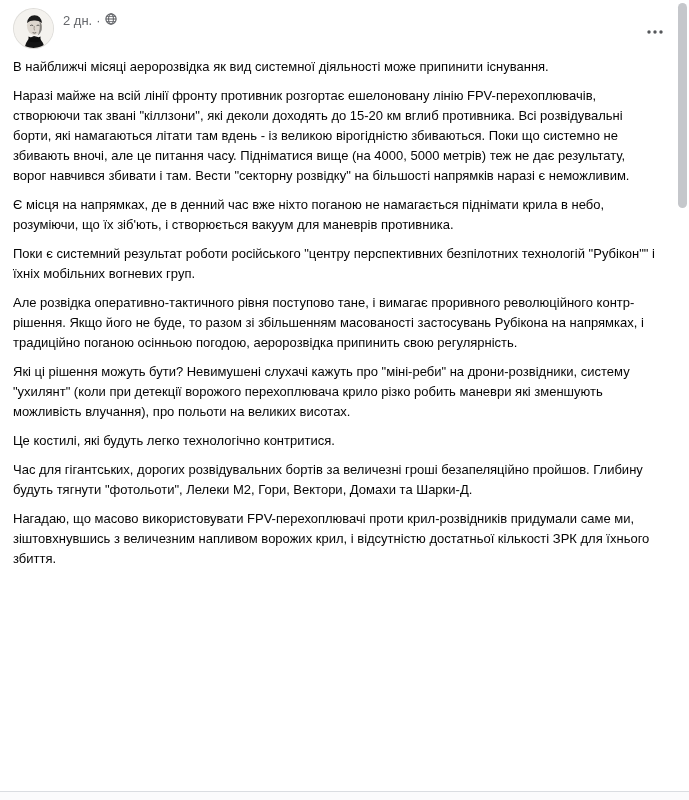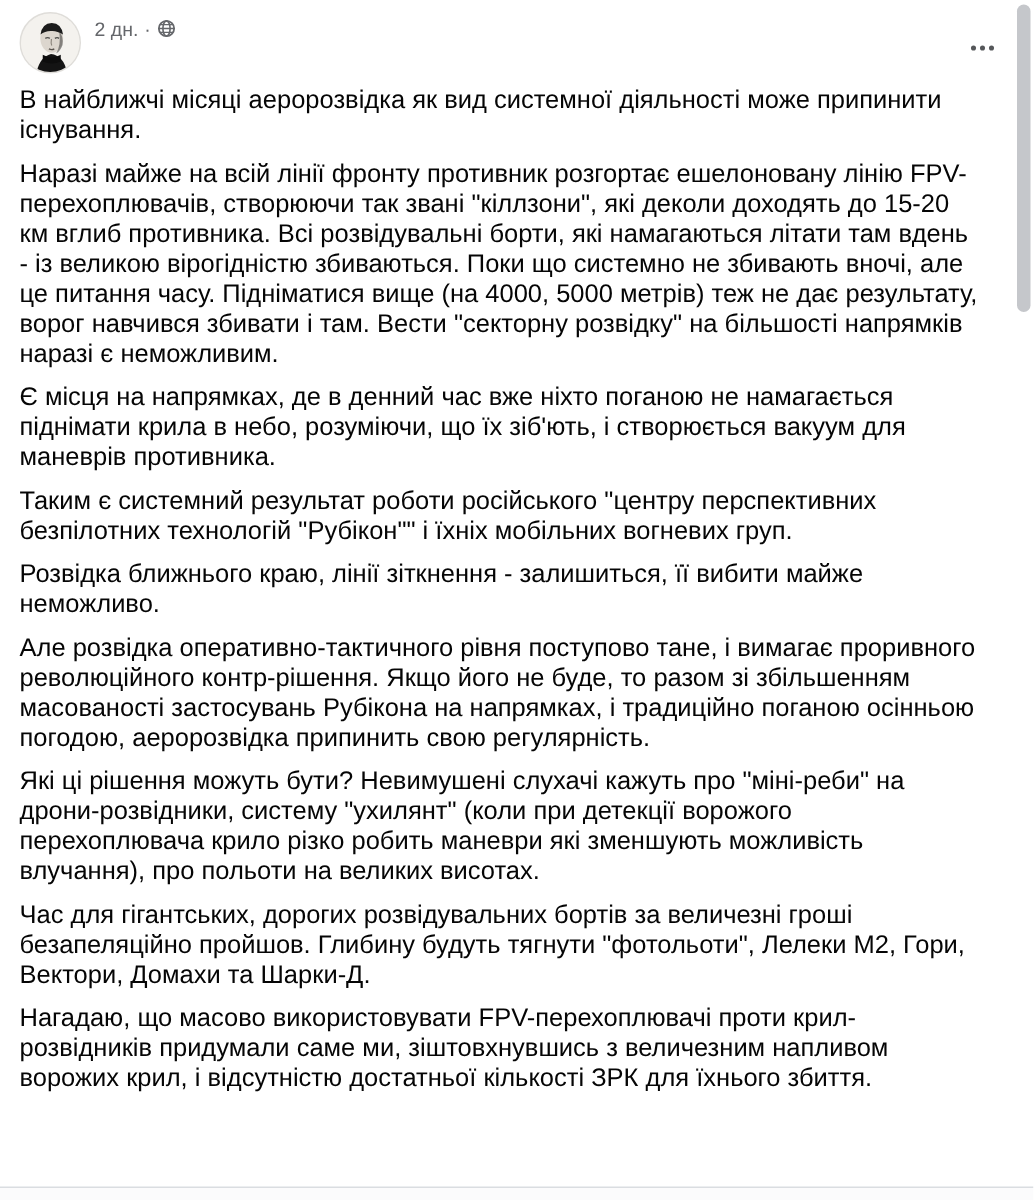--- a/index.html
+++ b/index.html
@@ -26,37 +26,37 @@
     border: 1px solid rgba(0,0,0,.08);
     background: #f2f0ec;
     cursor: pointer;
   }
   .header-info { margin-left: 9px; padding-top: 1px; }
   .author-name {
     font-size: 15px; font-weight: bold; color: #050505;
     line-height: 19px; cursor: pointer;
   }
   .meta-row {
-    display: flex; gap: 4px;
+    display: flex; align-items: center; gap: 4px;
     font-size: 13px; color: #65676b; line-height: 17px; margin-top: 2px;
   }
   .meta-time { cursor: pointer; }
   .meta-sep { color: #65676b; }
   .globe { display: inline-block; margin-top: 1px; }
   .more-btn {
     position: absolute; right: 18px; top: 20px;
     width: 32px; height: 24px;
     display: flex; align-items: center; justify-content: center;
     border-radius: 6px; cursor: pointer; background: transparent; border: none;
   }
 
   
   .post-body { padding: 4px 34px 0 13px; }
   .post-body p {
-    font-size: 17px;
+    font-size: 13px;
     line-height: 20px;
     margin: 0 0 9px 0;
     color: #050505;
     white-space: pre-wrap;
   }
 
   
   .bottom-divider {
     position: absolute; left: 0; right: 0; top: 791px;
     height: 1px; background: #dadde1;
@@ -120,24 +120,24 @@
         <circle cx="9" cy="3" r="1.7" fill="#55575a"></circle>
         <circle cx="15" cy="3" r="1.7" fill="#55575a"></circle>
       </svg>
     </button>
   </div>
 
   <div class="post-body">
     <p>В найближчі місяці аеророзвідка як вид системної діяльності може припинити існування.</p>
     <p>Наразі майже на всій лінії фронту противник розгортає ешелоновану лінію FPV-перехоплювачів, створюючи так звані "кіллзони", які деколи доходять до 15-20 км вглиб противника. Всі розвідувальні борти, які намагаються літати там вдень - із великою вірогідністю збиваються. Поки що системно не збивають вночі, але це питання часу. Підніматися вище (на 4000, 5000 метрів) теж не дає результату, ворог навчився збивати і там. Вести "секторну розвідку" на більшості напрямків наразі є неможливим.</p>
     <p>Є місця на напрямках, де в денний час вже ніхто поганою не намагається піднімати крила в небо, розуміючи, що їх зіб'ють, і створюється вакуум для маневрів противника.</p>
-    <p>Таким є системний результат роботи російського "центру перспективних безпілотних технологій "Рубікон"" і їхніх мобільних вогневих груп.</p>
-    <p>Розвідка ближнього краю, лінії зіткнення - залишиться, її вибити майже неможливо.</p>
+    <p>Поки є системний результат роботи російського "центру перспективних безпілотних технологій "Рубікон"" і їхніх мобільних вогневих груп.</p>
     <p>Але розвідка оперативно-тактичного рівня поступово тане, і вимагає проривного революційного контр-рішення. Якщо його не буде, то разом зі збільшенням масованості застосувань Рубікона на напрямках, і традиційно поганою осінньою погодою, аеророзвідка припинить свою регулярність.</p>
     <p>Які ці рішення можуть бути? Невимушені слухачі кажуть про "міні-реби" на дрони-розвідники, систему "ухилянт" (коли при детекції ворожого перехоплювача крило різко робить маневри які зменшують можливість влучання), про польоти на великих висотах.</p>
+    <p>Це костилі, які будуть легко технологічно контритися.</p>
     <p>Час для гігантських, дорогих розвідувальних бортів за величезні гроші безапеляційно пройшов. Глибину будуть тягнути "фотольоти", Лелеки М2, Гори, Вектори, Домахи та Шарки-Д.</p>
     <p>Нагадаю, що масово використовувати FPV-перехоплювачі проти крил-розвідників придумали саме ми, зіштовхнувшись з величезним напливом ворожих крил, і відсутністю достатньої кількості ЗРК для їхнього збиття.</p>
 
   </div>
 
   <div class="bottom-divider"></div>
   <div class="bottom-strip"></div>
 
   <div class="scrollbar-track">
     <div class="scrollbar-thumb"></div>

